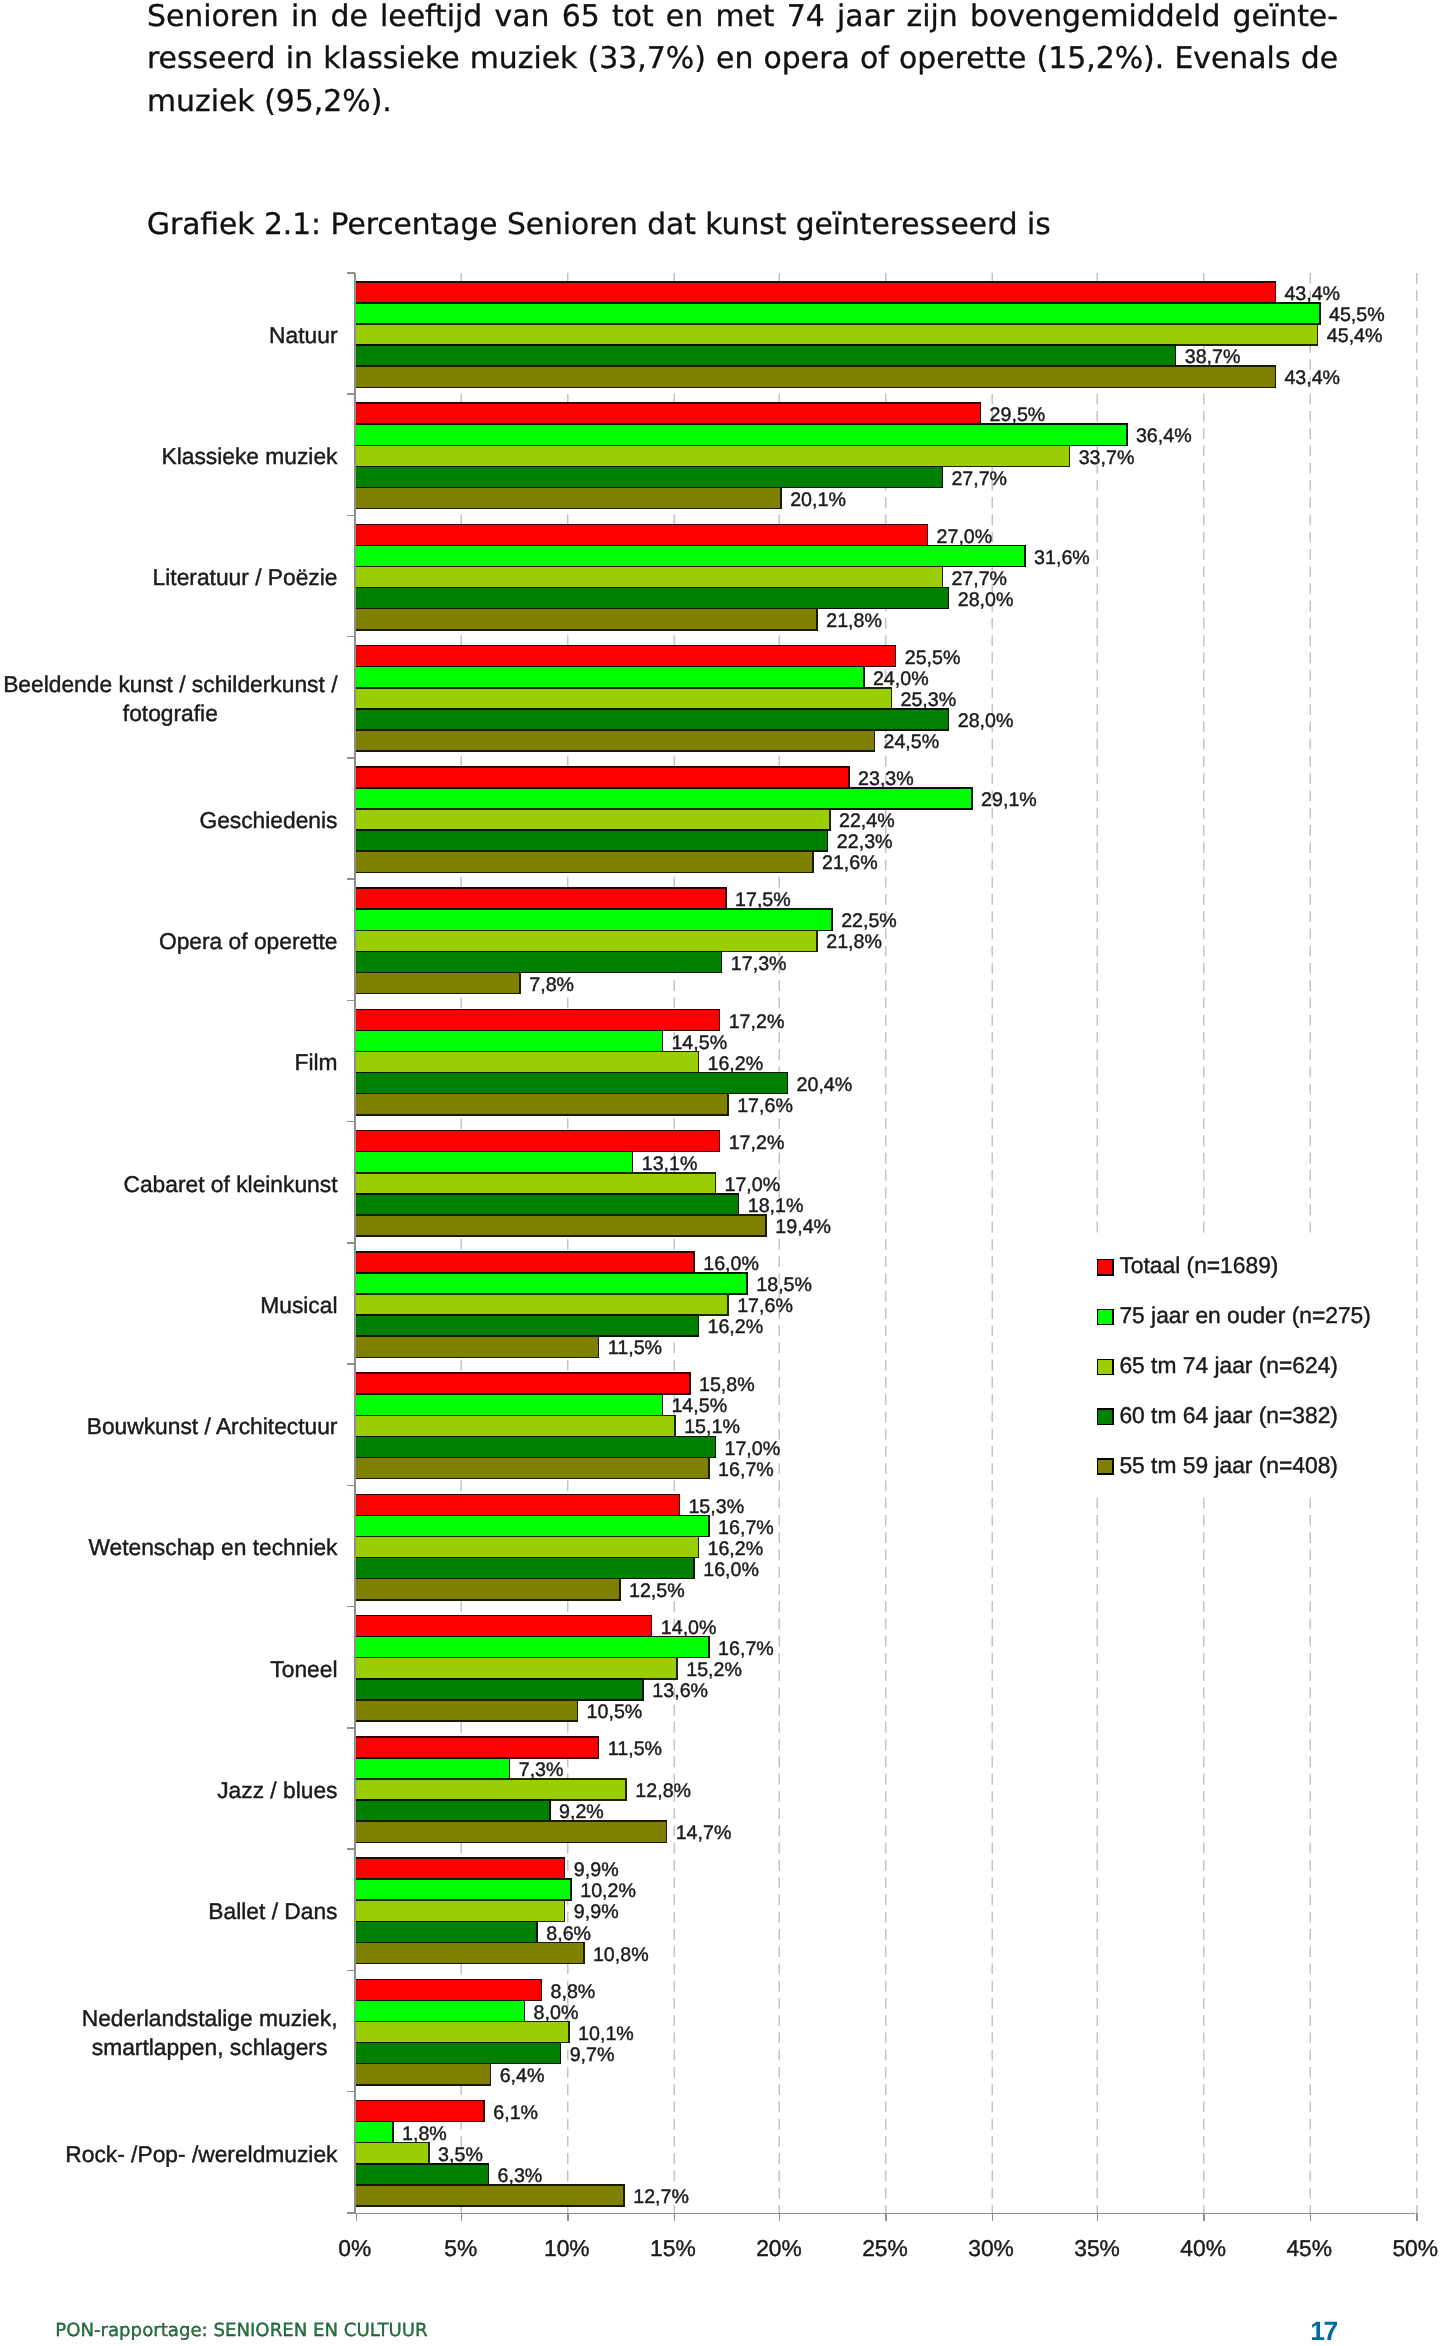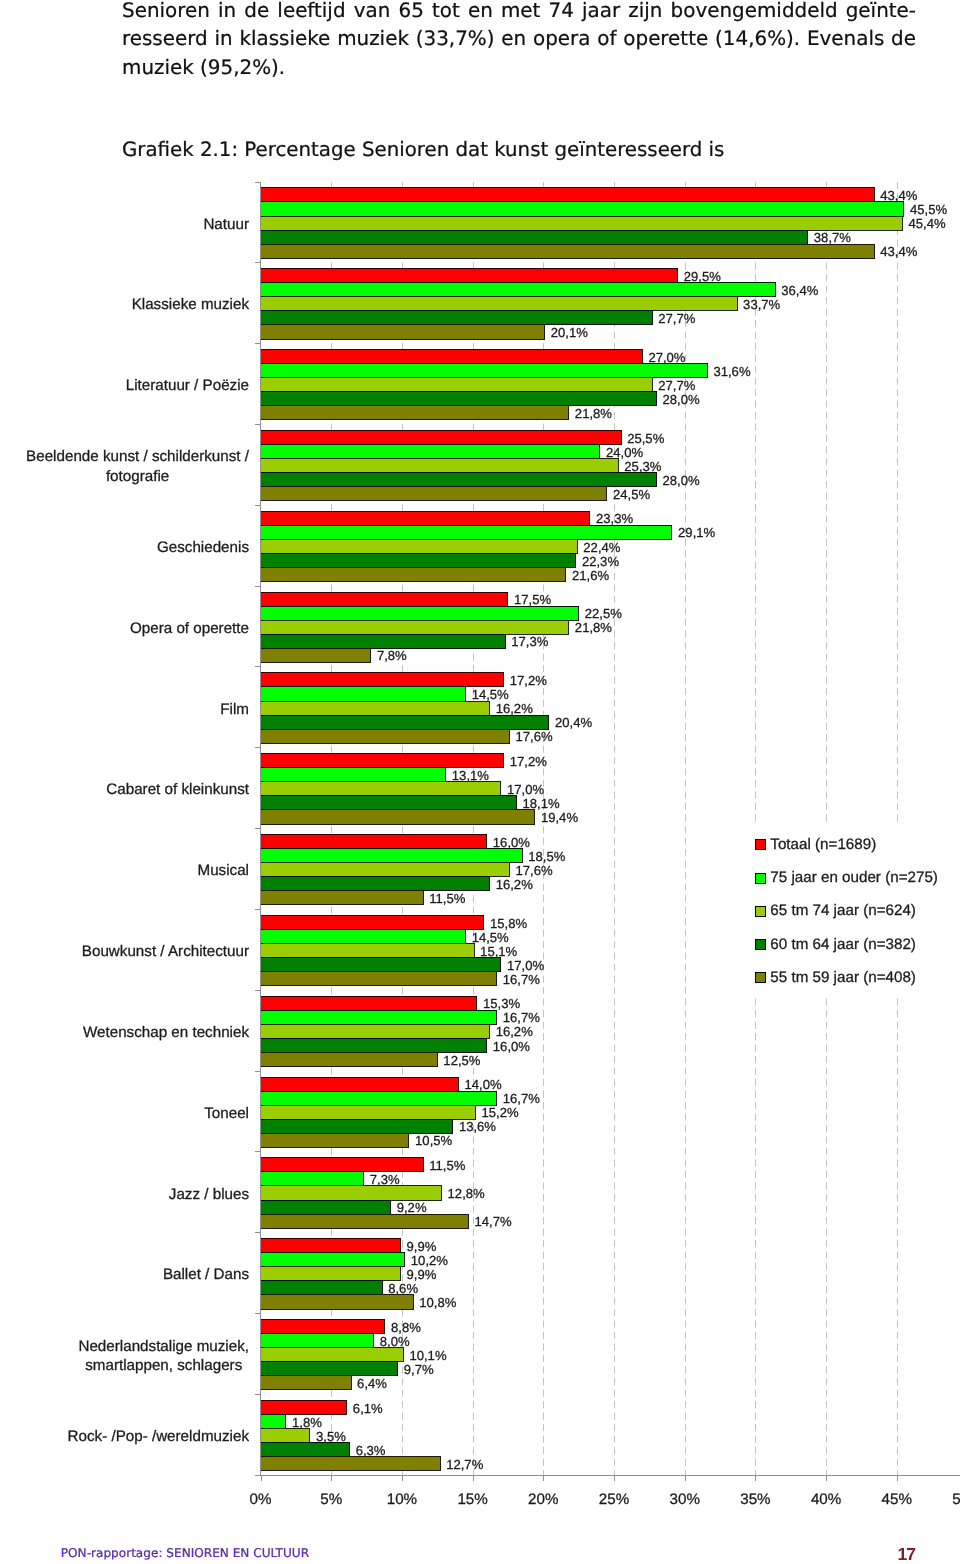--- a/index.html
+++ b/index.html
@@ -1,39 +1,39 @@
 <!DOCTYPE html>
 <html><head>
 <meta charset="utf-8">
 <style>
   html,body{margin:0;padding:0;}
   body{width:960px;height:1564px;background:#ffffff;-webkit-font-smoothing:antialiased;text-rendering:geometricPrecision;
        font-family:"DejaVu Sans",sans-serif;color:#000;position:relative;overflow:hidden;}
-  #page{position:absolute;left:0;top:0;width:856px;height:1564px;margin-left:24px;}
+  #page{position:absolute;left:0;top:0;width:856px;height:1564px;}
   .para{position:absolute;left:98px;top:-3px;width:794px;font-size:19.92px;line-height:28.4px;color:#111;-webkit-text-stroke:0.22px #111;}
   .para div{text-align:justify;text-align-last:justify;}
   .para div.last{text-align-last:left;}
   .caption{position:absolute;left:98px;top:138.2px;font-size:19.8px;color:#111;-webkit-text-stroke:0.22px #111;white-space:pre;}
-  .footer-left{position:absolute;left:36.8px;top:1546px;font-size:12.1px;color:#6d28d9;white-space:pre;-webkit-text-stroke:0.2px #231f20;}
-  .footer-page{position:absolute;left:873.5px;top:1543.5px;font-size:17.6px;font-weight:bold;color:#7f1d1d;font-family:"Liberation Sans",sans-serif;letter-spacing:-1px;}
+  .footer-left{position:absolute;left:36.8px;top:1546px;font-size:12.1px;color:#15803d;white-space:pre;-webkit-text-stroke:0.2px #231f20;}
+  .footer-page{position:absolute;left:873.5px;top:1543.5px;font-size:17.6px;font-weight:bold;color:#0369a1;font-family:"Liberation Sans",sans-serif;letter-spacing:-1px;}
   #chart{position:absolute;left:0;top:0;width:960px;height:1564px;}
   #chart text{font-family:"Liberation Sans",sans-serif;fill:#1a1a1a;stroke:#1a1a1a;stroke-width:0.28px;paint-order:stroke fill;}
   .cat-label{font-size:15.2px;}
   .val-label{font-size:13.1px;}
   .tick-label{font-size:15.2px;}
   .legend-label{font-size:15.2px;}
 </style>
 </head>
 <body>
 
 <div id="page">
 
  <div class="para">
   <div>Senioren in de leeftijd van 65 tot en met 74 jaar zijn bovengemiddeld geïnte-</div>
-  <div>resseerd in klassieke muziek (33,7%) en opera of operette (14,6%). Evenals de</div>
+  <div>resseerd in klassieke muziek (33,7%) en opera of operette (15,2%). Evenals de</div>
   <div class="last">muziek (95,2%).</div>
  </div>
 
  <div class="caption">Grafiek 2.1: Percentage Senioren dat kunst geïnteresseerd is</div>
 
  <svg id="chart" viewBox="0 0 960 1564" width="960" height="1564" xmlns="http://www.w3.org/2000/svg">
       <g>
         <line x1="307.5" y1="182" x2="307.5" y2="1475.3" stroke="#c4c4c4" stroke-width="1" stroke-dasharray="7.2,4.3"></line>
         <line x1="378.5" y1="182" x2="378.5" y2="1475.3" stroke="#c4c4c4" stroke-width="1" stroke-dasharray="7.2,4.3"></line>
         <line x1="449.5" y1="182" x2="449.5" y2="1475.3" stroke="#c4c4c4" stroke-width="1" stroke-dasharray="7.2,4.3"></line>

